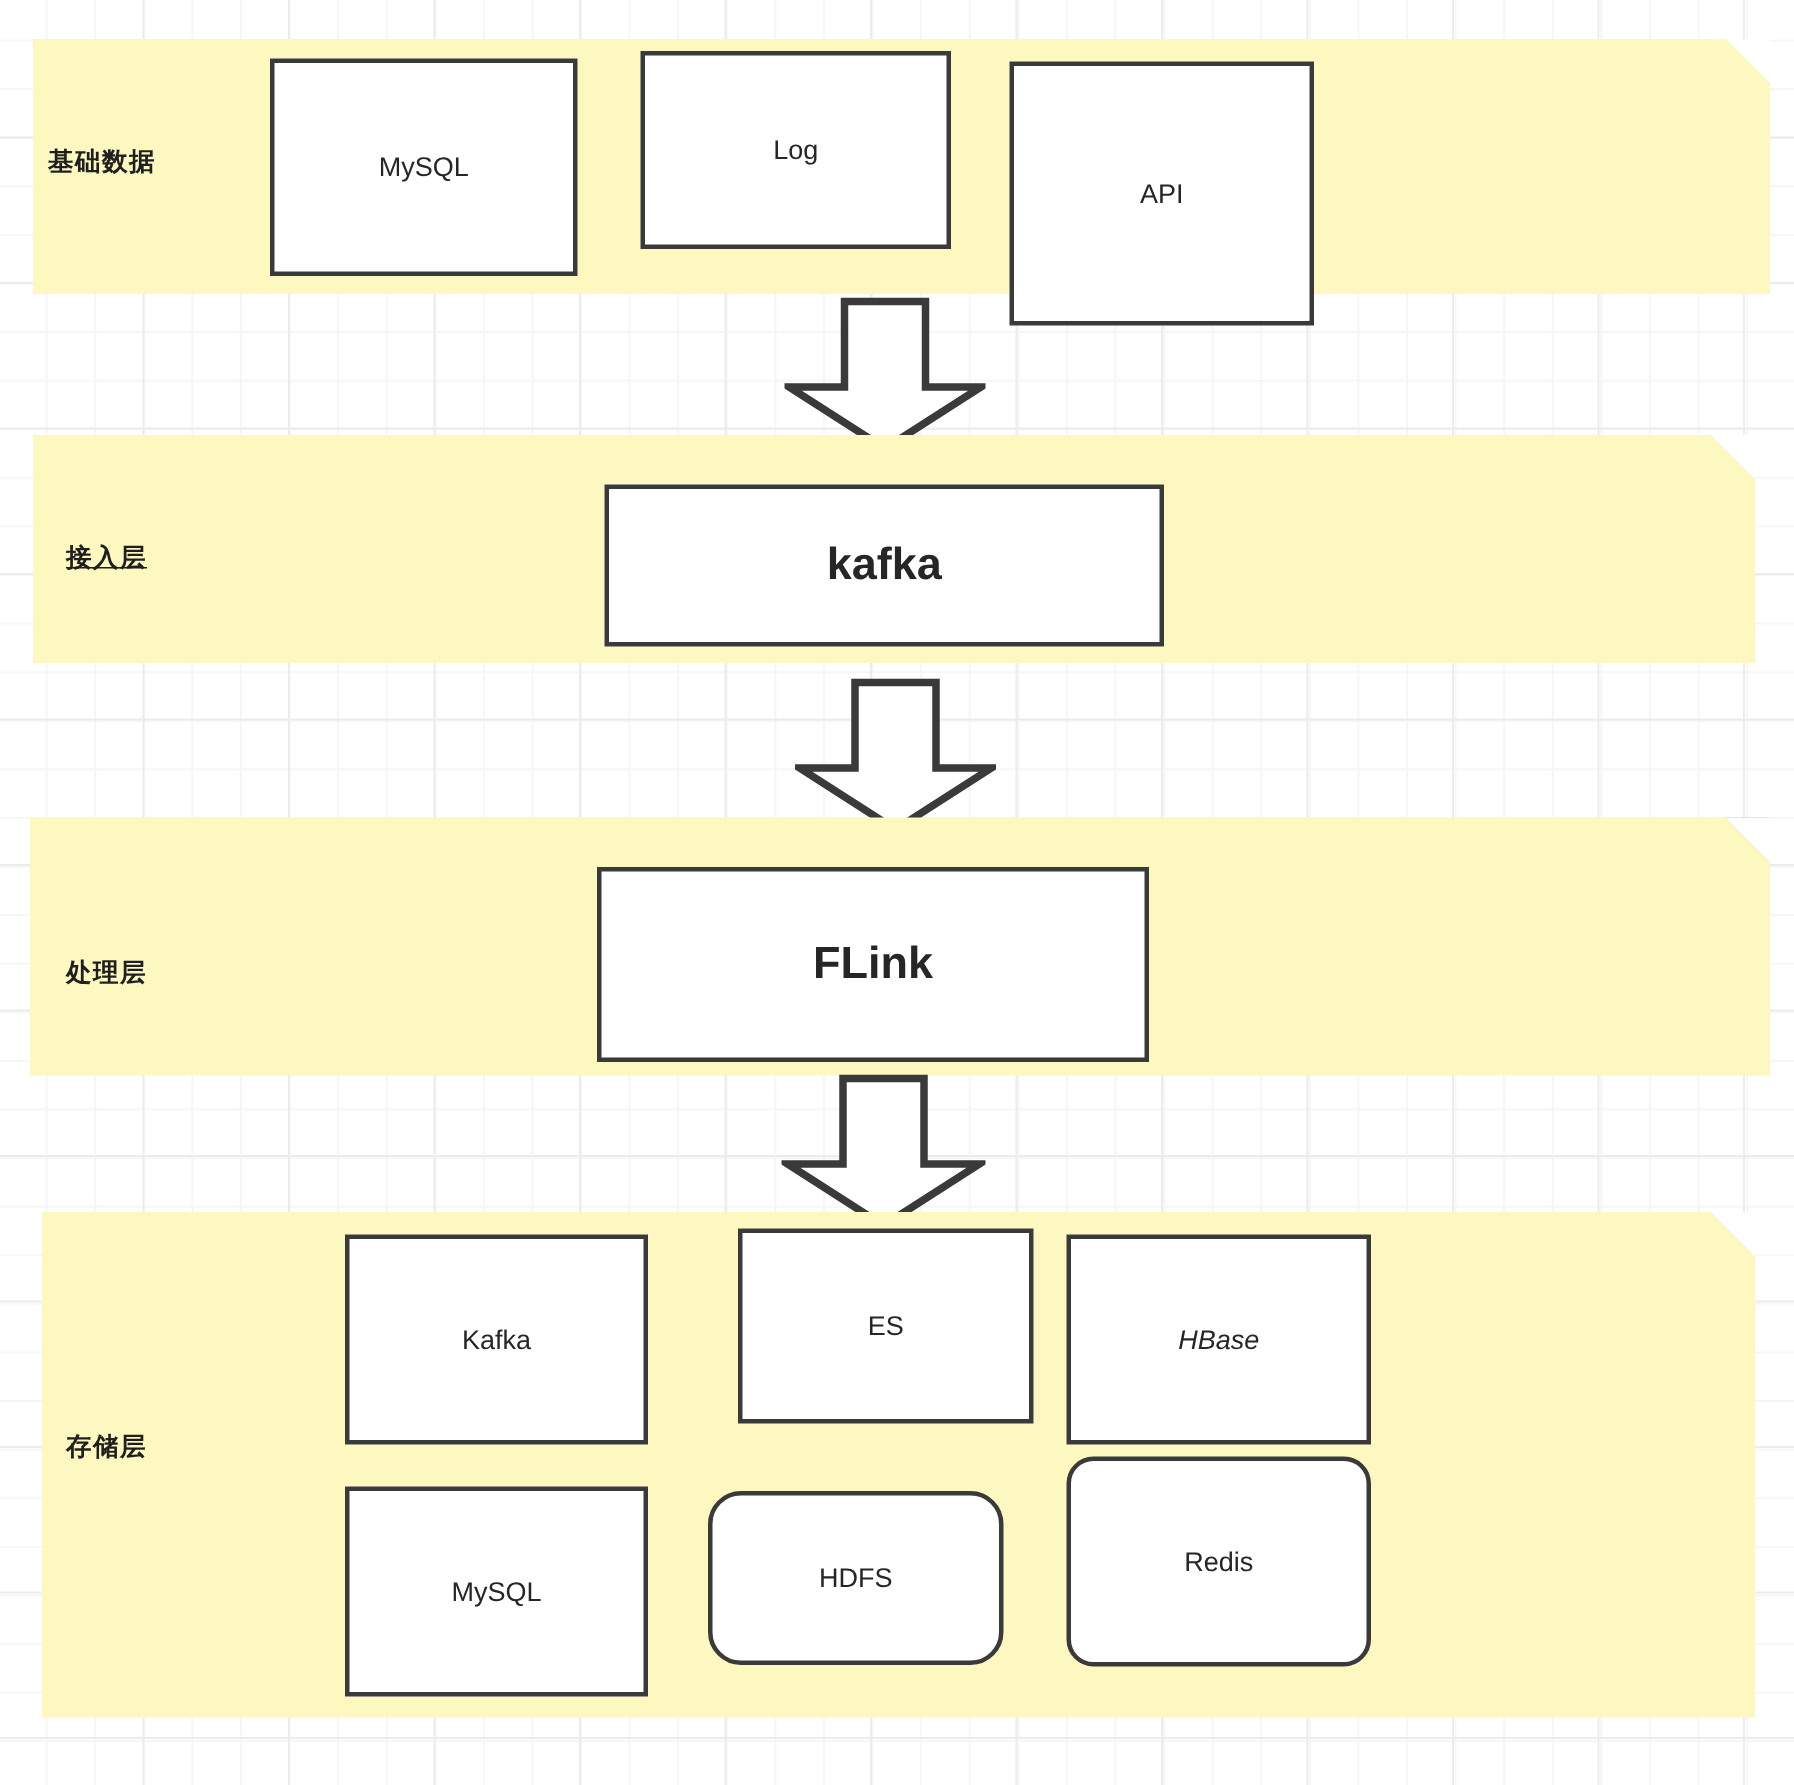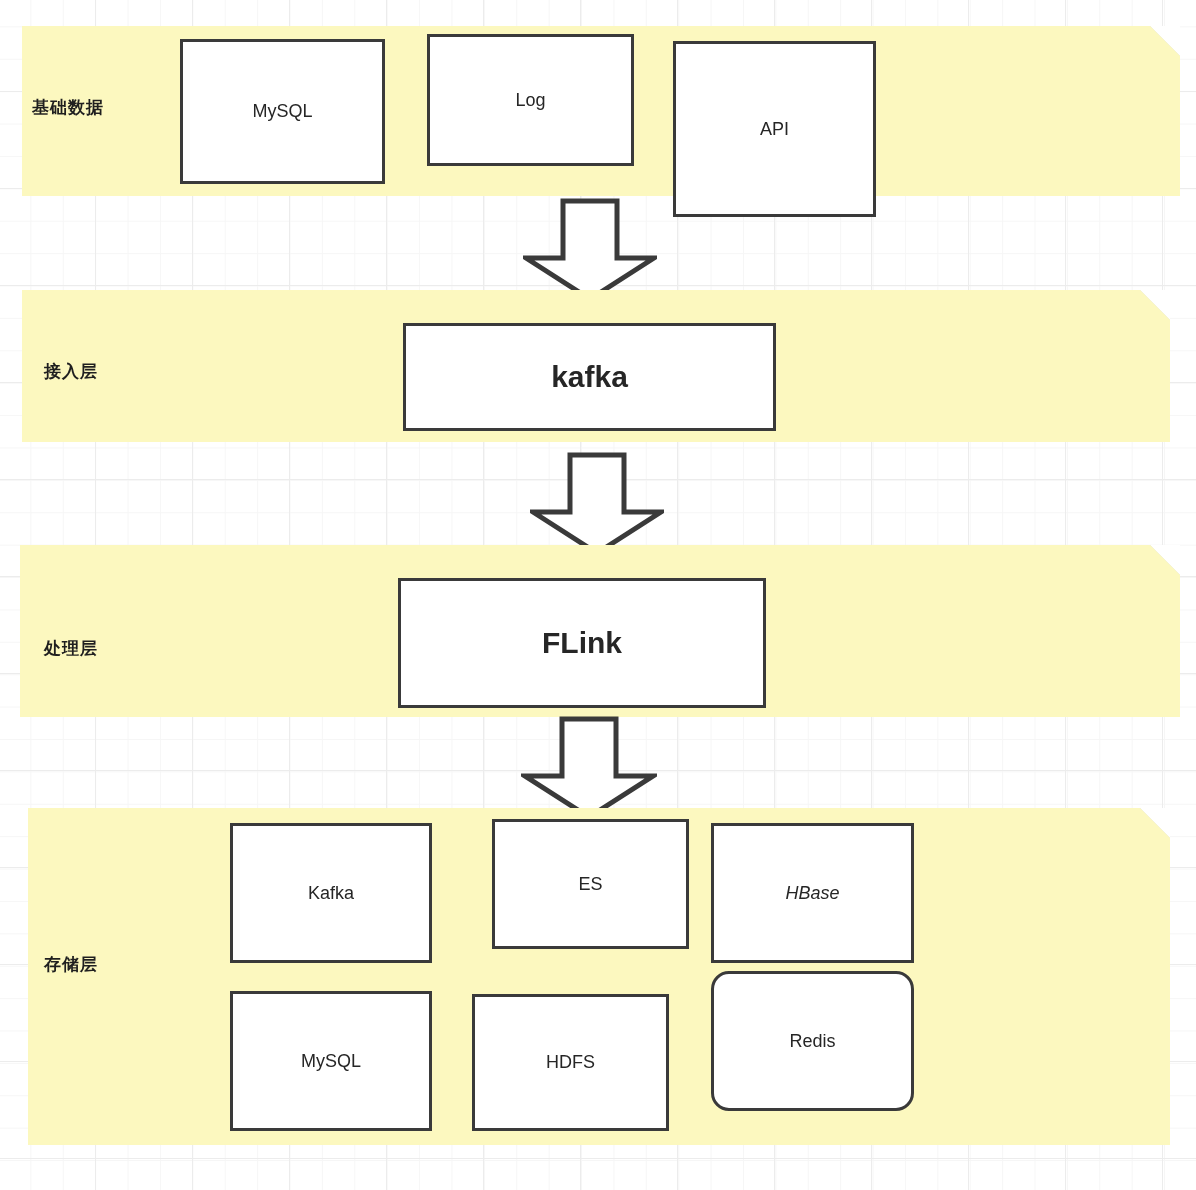--- a/index.html
+++ b/index.html
@@ -109,21 +109,21 @@
   <div class="arrow" style="left:523px; top:198px; width:134px; height:104px;">
     <svg width="134" height="104" viewBox="0 0 134 104">
       <polygon points="40,3 94,3 94,60 131,60 67,101 3,60 40,60" fill="#ffffff" stroke="#3a3a3a" stroke-width="5" stroke-linejoin="miter"></polygon>
     </svg>
   </div>
 
   <div class="band" style="left:22px; top:290px; width:1148px; height:152px;">
     <div class="fold"></div>
     <div class="fold-notch"></div>
   </div>
-  <div class="band-label" style="left:44px; top:360px;">接入层</div>
+  <div class="band-label" style="left:44px; top:360px;text-decoration:underline;">接入层</div>
 
   <div class="node emph" style="left:403px; top:323px; width:373px; height:108px;">kafka</div>
 
   <div class="arrow" style="left:530px; top:452px; width:134px; height:104px;">
     <svg width="134" height="104" viewBox="0 0 134 104">
       <polygon points="40,3 94,3 94,60 131,60 67,101 3,60 40,60" fill="#ffffff" stroke="#3a3a3a" stroke-width="5" stroke-linejoin="miter"></polygon>
     </svg>
   </div>
 
   <div class="band" style="left:20px; top:545px; width:1160px; height:172px;">
@@ -144,16 +144,16 @@
     <div class="fold"></div>
     <div class="fold-notch"></div>
   </div>
   <div class="band-label" style="left:44px; top:953px;">存储层</div>
 
   <div class="node" style="left:230px; top:823px; width:202px; height:140px;">Kafka</div>
   <div class="node" style="left:472px; top:819px; width:197px; height:130px;margin-left:20px;">ES</div>
   <div class="node" style="left:711px; top:823px; width:203px; height:140px;font-style:italic;">HBase</div>
 
   <div class="node" style="left:230px; top:991px; width:202px; height:140px;">MySQL</div>
-  <div class="node" style="left:472px; top:994px; width:197px; height:137px;">HDFS</div>
+  <div class="node" style="left:472px; top:994px; width:197px; height:116px;border-radius:22px;">HDFS</div>
   <div class="node" style="left:711px; top:971px; width:203px; height:140px;border-radius:18px;">Redis</div>
 
 </div>
 
 </body></html>

